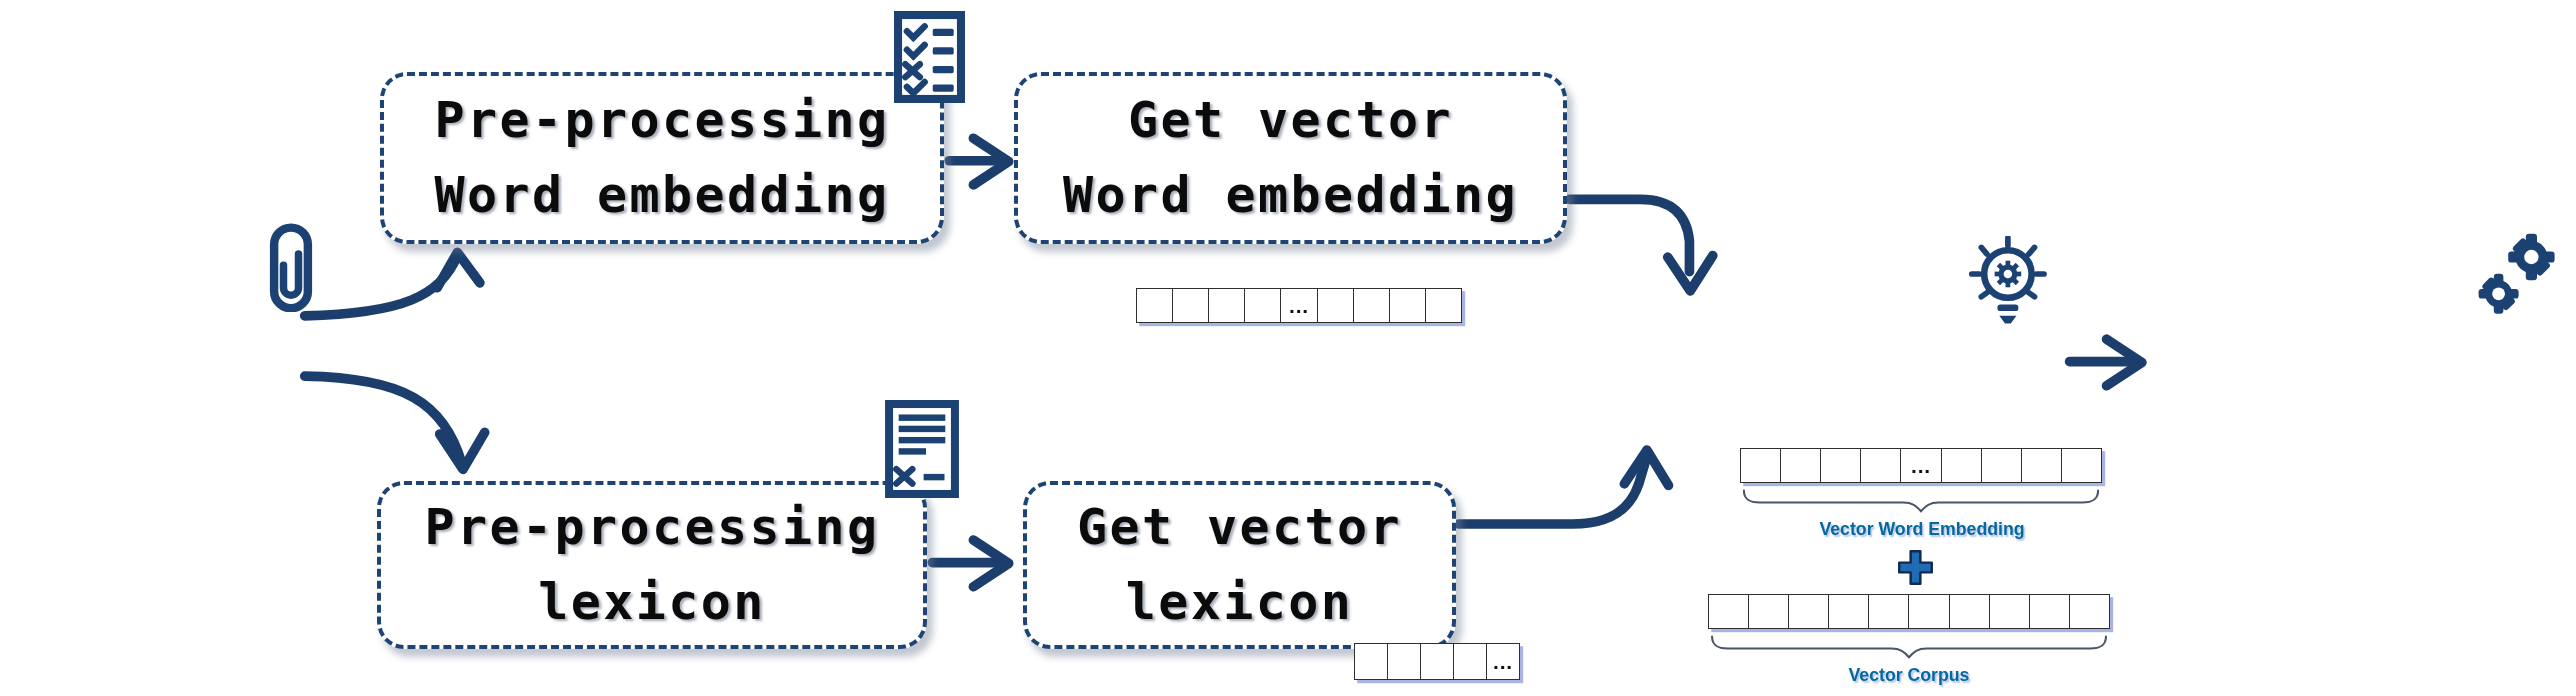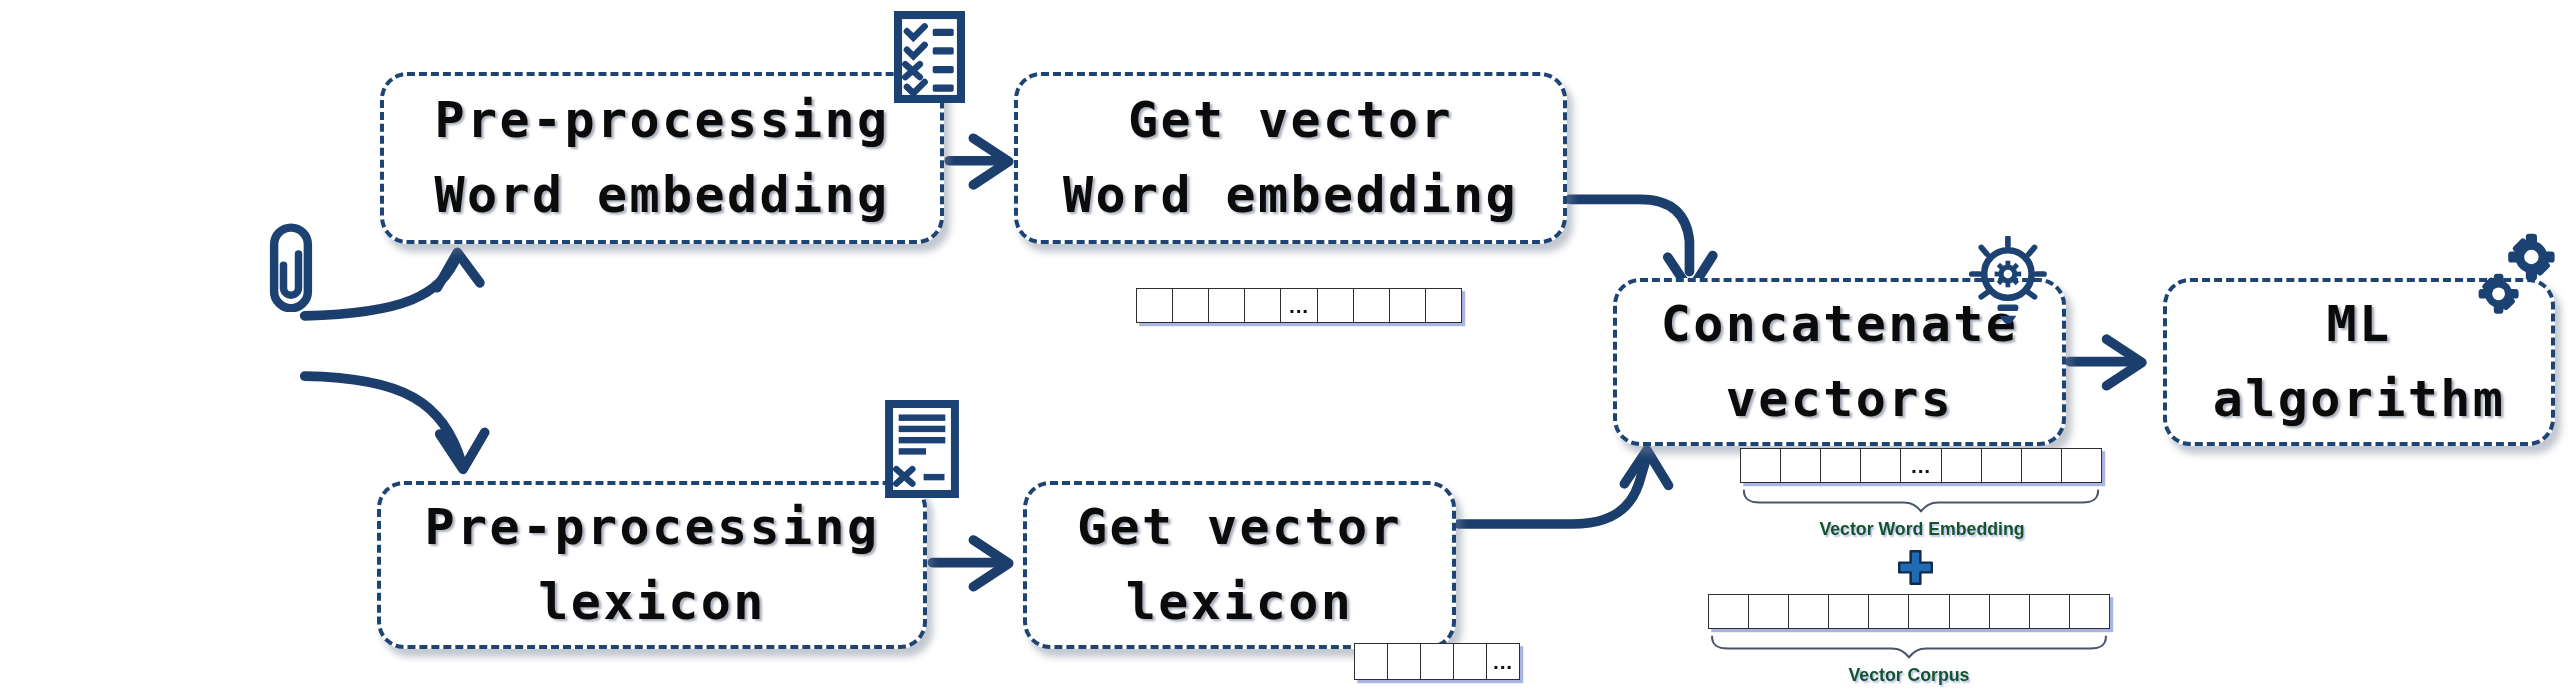--- a/index.html
+++ b/index.html
@@ -31,21 +31,21 @@
     flex:1 1 0;border-right:1.6px solid #2e2e2e;
     display:flex;align-items:center;justify-content:center;
     font-size:21px;font-weight:700;color:#111;font-family:"Liberation Sans",sans-serif;
     letter-spacing:0.8px;
   }
   .strip .cell:last-child{border-right:none;}
   
   .brace{position:absolute;z-index:2;}
   .strip-label{
     position:absolute;z-index:2;font-family:"Liberation Sans",sans-serif;
-    font-size:17.7px;font-weight:700;color:#14532d;white-space:nowrap;
+    font-size:17.7px;font-weight:700;color:#0369a1;white-space:nowrap;
     text-shadow:1.6px 1.6px 1.6px rgba(150,165,220,.7);transform:translateX(-50%);
   }
   
   .icon{position:absolute;z-index:3;}
   svg{display:block;}
   #wires{position:absolute;left:0;top:0;z-index:1;}
 </style>
 </head>
 <body>
 
@@ -91,29 +91,21 @@
   <div class="node" style="left:377px;top:481px;width:550px;height:168px;">
     <div class="ln">Pre-processing</div>
     <div class="ln">lexicon</div>
   </div>
 
   <div class="node" style="left:1023px;top:481px;width:433px;height:168px;">
     <div class="ln">Get vector</div>
     <div class="ln">lexicon</div>
   </div>
 
-  <div class="node" style="left:1613px;top:278px;width:453px;height:168px;">
-    <div class="ln">Concatenate</div>
-    <div class="ln">vectors</div>
-  </div>
-
-  <div class="node" style="left:2163px;top:278px;width:392px;height:168px;">
-    <div class="ln">ML</div>
-    <div class="ln">algorithm</div>
-  </div>
+
 
   <div class="strip" style="left:1136px;top:288px;width:326px;height:35px;">
       <div class="cell"></div>
       <div class="cell"></div>
       <div class="cell"></div>
       <div class="cell"></div>
       <div class="cell">...</div>
       <div class="cell"></div>
       <div class="cell"></div>
       <div class="cell"></div>

